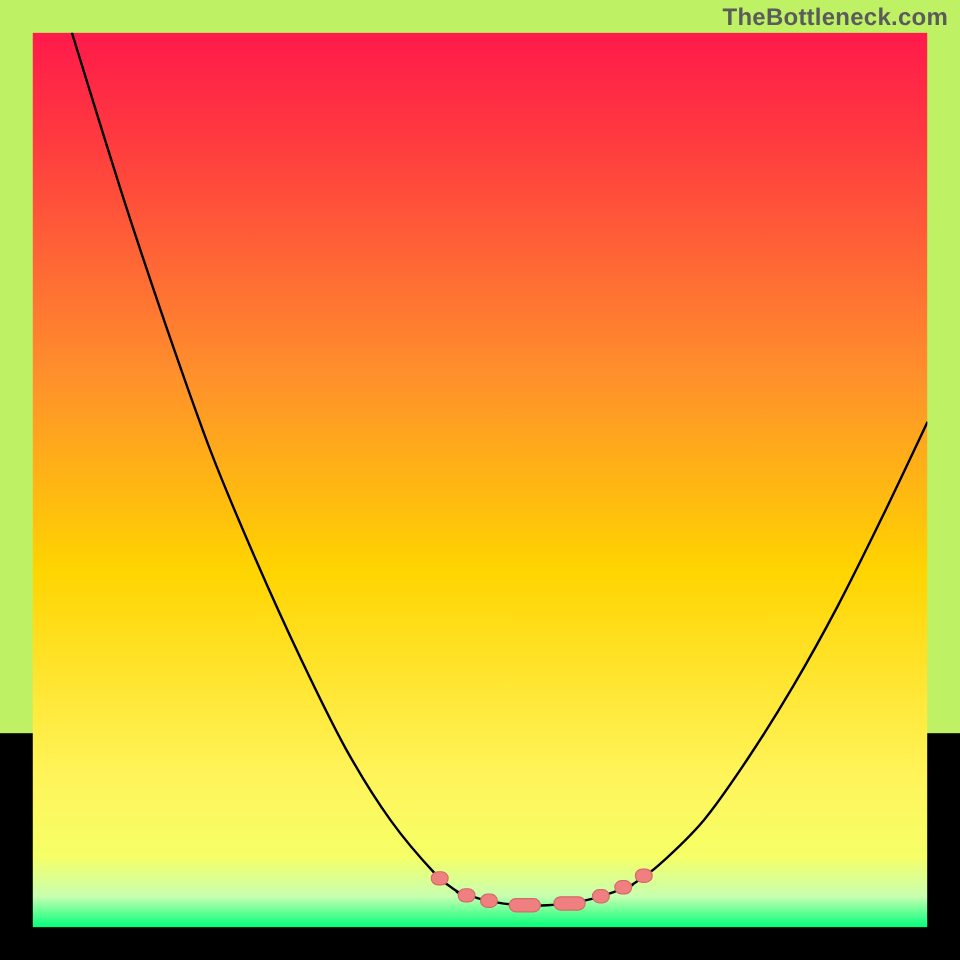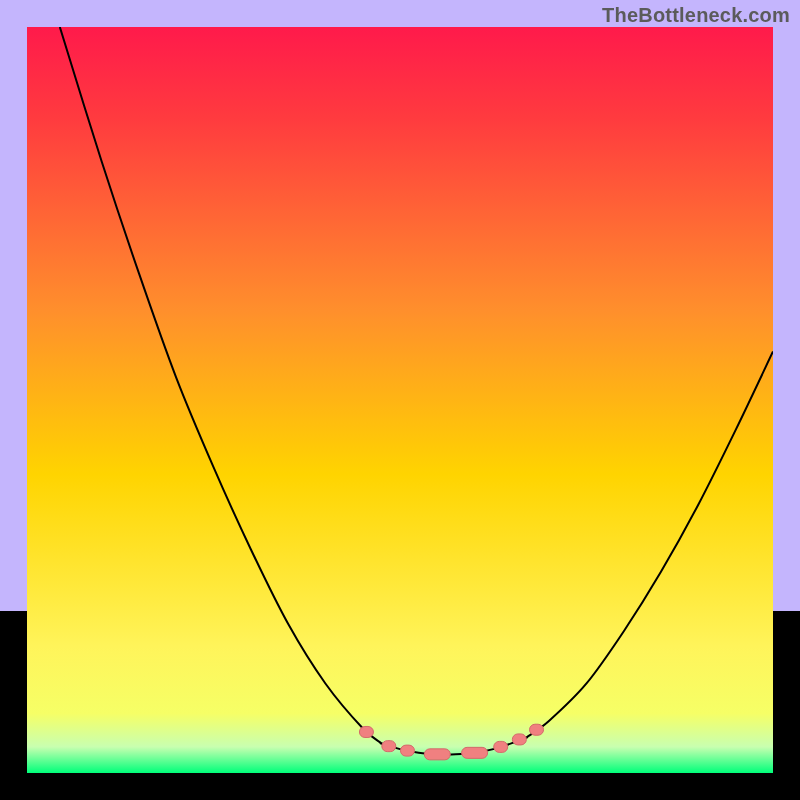--- a/index.html
+++ b/index.html
@@ -8,21 +8,21 @@
     width: 800px;
     height: 800px;
     overflow: hidden;
     background: #000;
     font-family: Arial, Helvetica, sans-serif;
   }
   .frame {
     position: absolute;
     top: 0; left: 0;
     width: 800px; height: 611px;
-    background: #c4b5fd;
+    background: #bef264;
   }
   .plot {
     position: absolute;
     top: 27px;
     left: 27px;
     width: 746px;
     height: 746px;
     overflow: hidden;
   }
   .branding {

